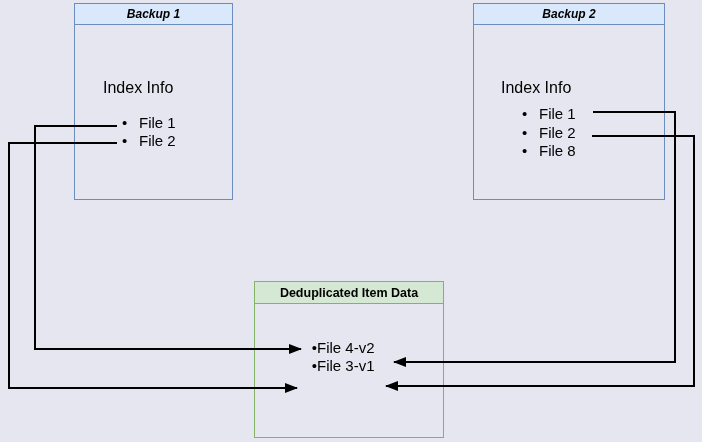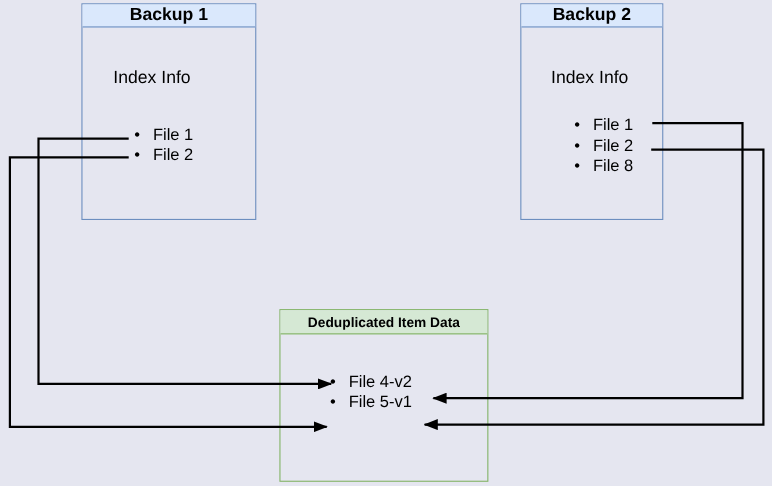--- a/index.html
+++ b/index.html
@@ -23,51 +23,52 @@
     position:relative;
     width:702px;height:442px;
     background:var(--canvas-bg);
   }
   .box{
     position:absolute;
     border:1.5px solid;
     background:transparent;
   }
   .box.blue{border-color:var(--blue-border);}
-  .box.green{border-color:var(--green-border);}
+  .box.green{border-color:var(--green-border);text-align:right;}
   .box-title{
     display:flex;align-items:center;justify-content:center;
     font-weight:bold;
     border-bottom:1.5px solid;
     white-space:nowrap;
   }
-  .blue .box-title{background:var(--blue-fill);border-color:var(--blue-border);font-size:16px;height:21px;}
+  .blue .box-title{background:var(--blue-fill);border-color:var(--blue-border);font-size:12px;height:21px;font-style:italic;}
   .green .box-title{background:var(--green-fill);border-color:var(--green-border);font-size:12.5px;height:22px;}
   .subtitle{
     position:absolute;
     font-size:16px;
     line-height:20px;
+    margin-top:17px;
   }
   ul.items{
     position:absolute;
     list-style:none;
     font-size:15px;
   }
   ul.items li{white-space:nowrap;}
   ul.items li::before{
     content:"\2022";
     display:inline-block;
     width:17px;
     font-size:15px;
   }
   
   #backup1{left:74px;top:3px;width:159px;height:197px;}
   #backup1 .subtitle{left:28px;top:57px;}
   #backup1 ul.items{left:47px;top:110px;line-height:18px;}
-  #backup2{left:473px;top:3px;width:130px;height:197px;}
+  #backup2{left:473px;top:3px;width:192px;height:197px;}
   #backup2 .subtitle{left:27px;top:57px;}
   #backup2 ul.items{left:48px;top:101px;line-height:18.5px;}
   #dedup{left:254px;top:281px;width:190px;height:157px;}
   #dedup ul.items{left:45px;top:57px;line-height:18.4px;}
   svg.connectors{
     position:absolute;left:0;top:0;width:702px;height:442px;
     pointer-events:none;
     z-index:5;
   }
 </style>
@@ -92,21 +93,21 @@
       <li>File 1</li>
       <li>File 2</li>
       <li>File 8</li>
     </ul>
   </div>
 
   <div class="box green" id="dedup">
     <div class="box-title">Deduplicated Item Data</div>
     <ul class="items">
       <li>File 4-v2</li>
-      <li>File 5-v1</li>
+      <li>File 3-v1</li>
     </ul>
   </div>
 
   <svg class="connectors" id="connector-layer" viewBox="0 0 702 442" xmlns="http://www.w3.org/2000/svg">
     <defs>
       <marker id="arrowhead" markerUnits="userSpaceOnUse" markerWidth="13" markerHeight="10" refX="12" refY="5" orient="auto">
         <path d="M0,0 L13,5 L0,10 Z" fill="#000000"></path>
       </marker>
     </defs>
   <polyline points="117,126 35,126 35,349 301,349" fill="none" stroke="#000000" stroke-width="2" marker-end="url(#arrowhead)"></polyline>

